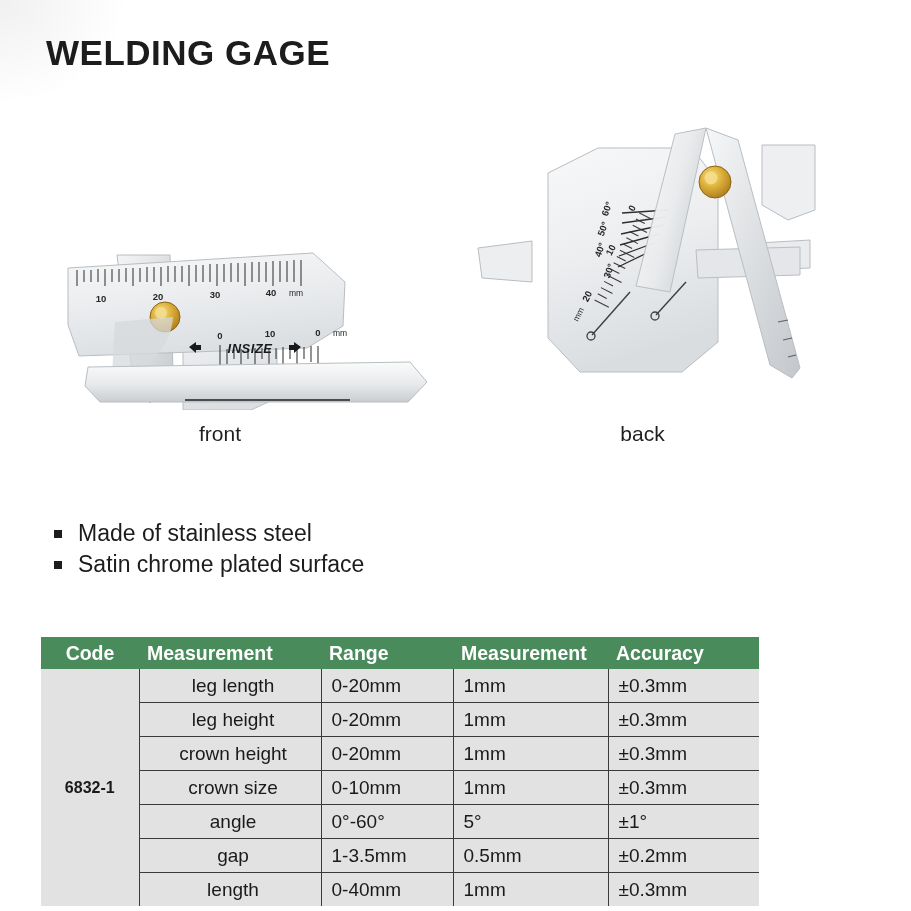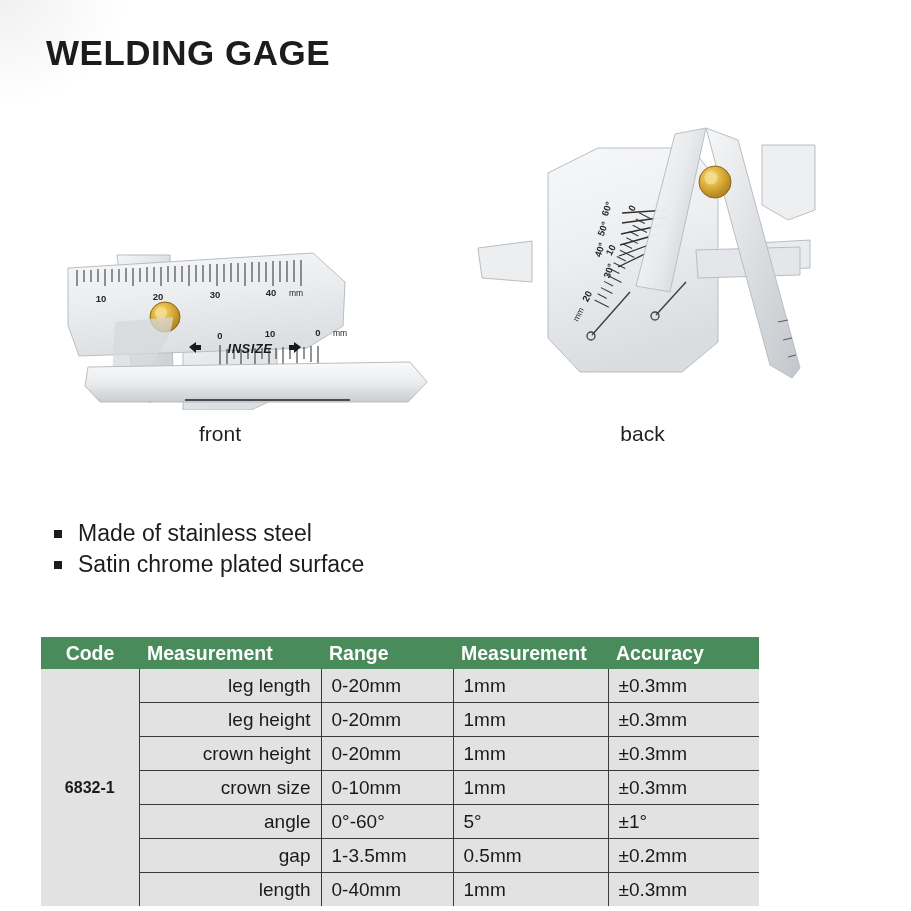--- a/index.html
+++ b/index.html
@@ -123,21 +123,21 @@
   .spec-table tr:first-child td { border-top: none; }
   .spec-table td.code-cell {
     border-top: none;
     border-right: 1.5px solid #3a3a3a;
     font-weight: bold;
     font-size: 16px;
     text-align: center;
     vertical-align: middle;
   }
   .spec-table td.measurement-cell {
-    text-align: right;
+    text-align: center;
     padding-left: 16px;
   }
   .spec-table td.last-col { border-right: none; }
 
   
   .w-code  { width: 98px; }
   .w-meas  { width: 182px; }
   .w-range { width: 132px; }
   .w-grad  { width: 155px; }
   .w-acc   { width: 151px; }

